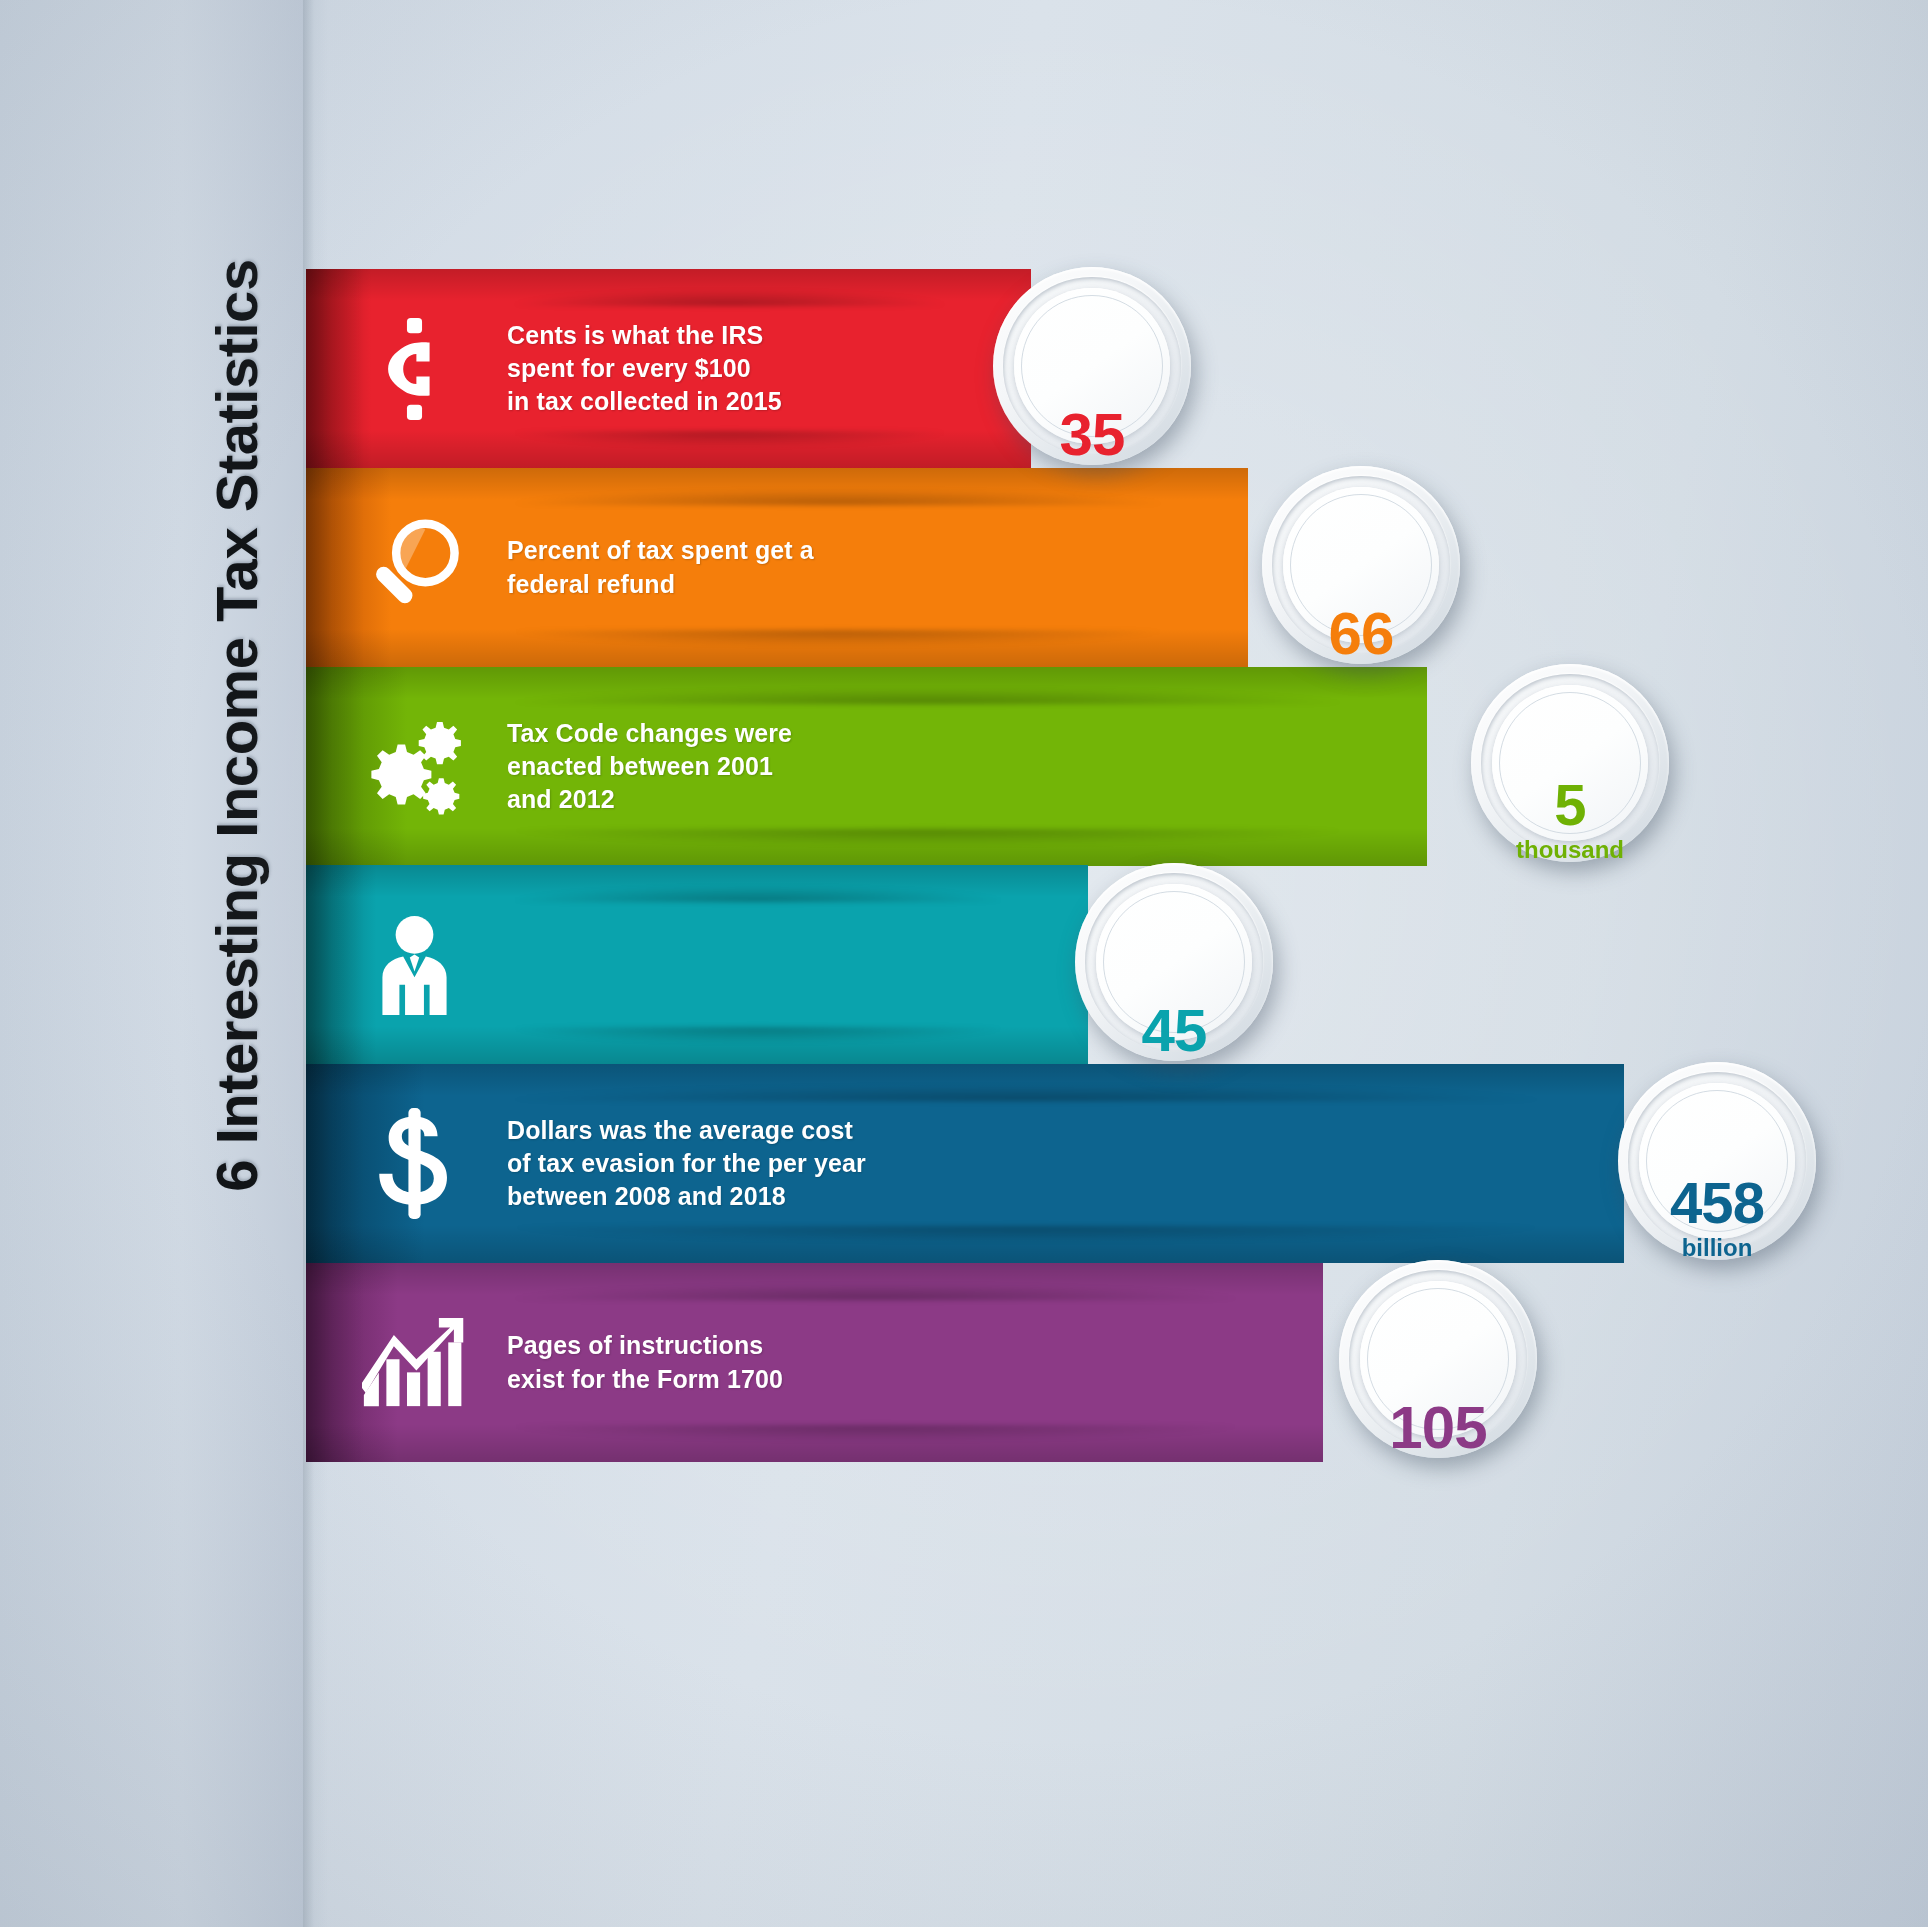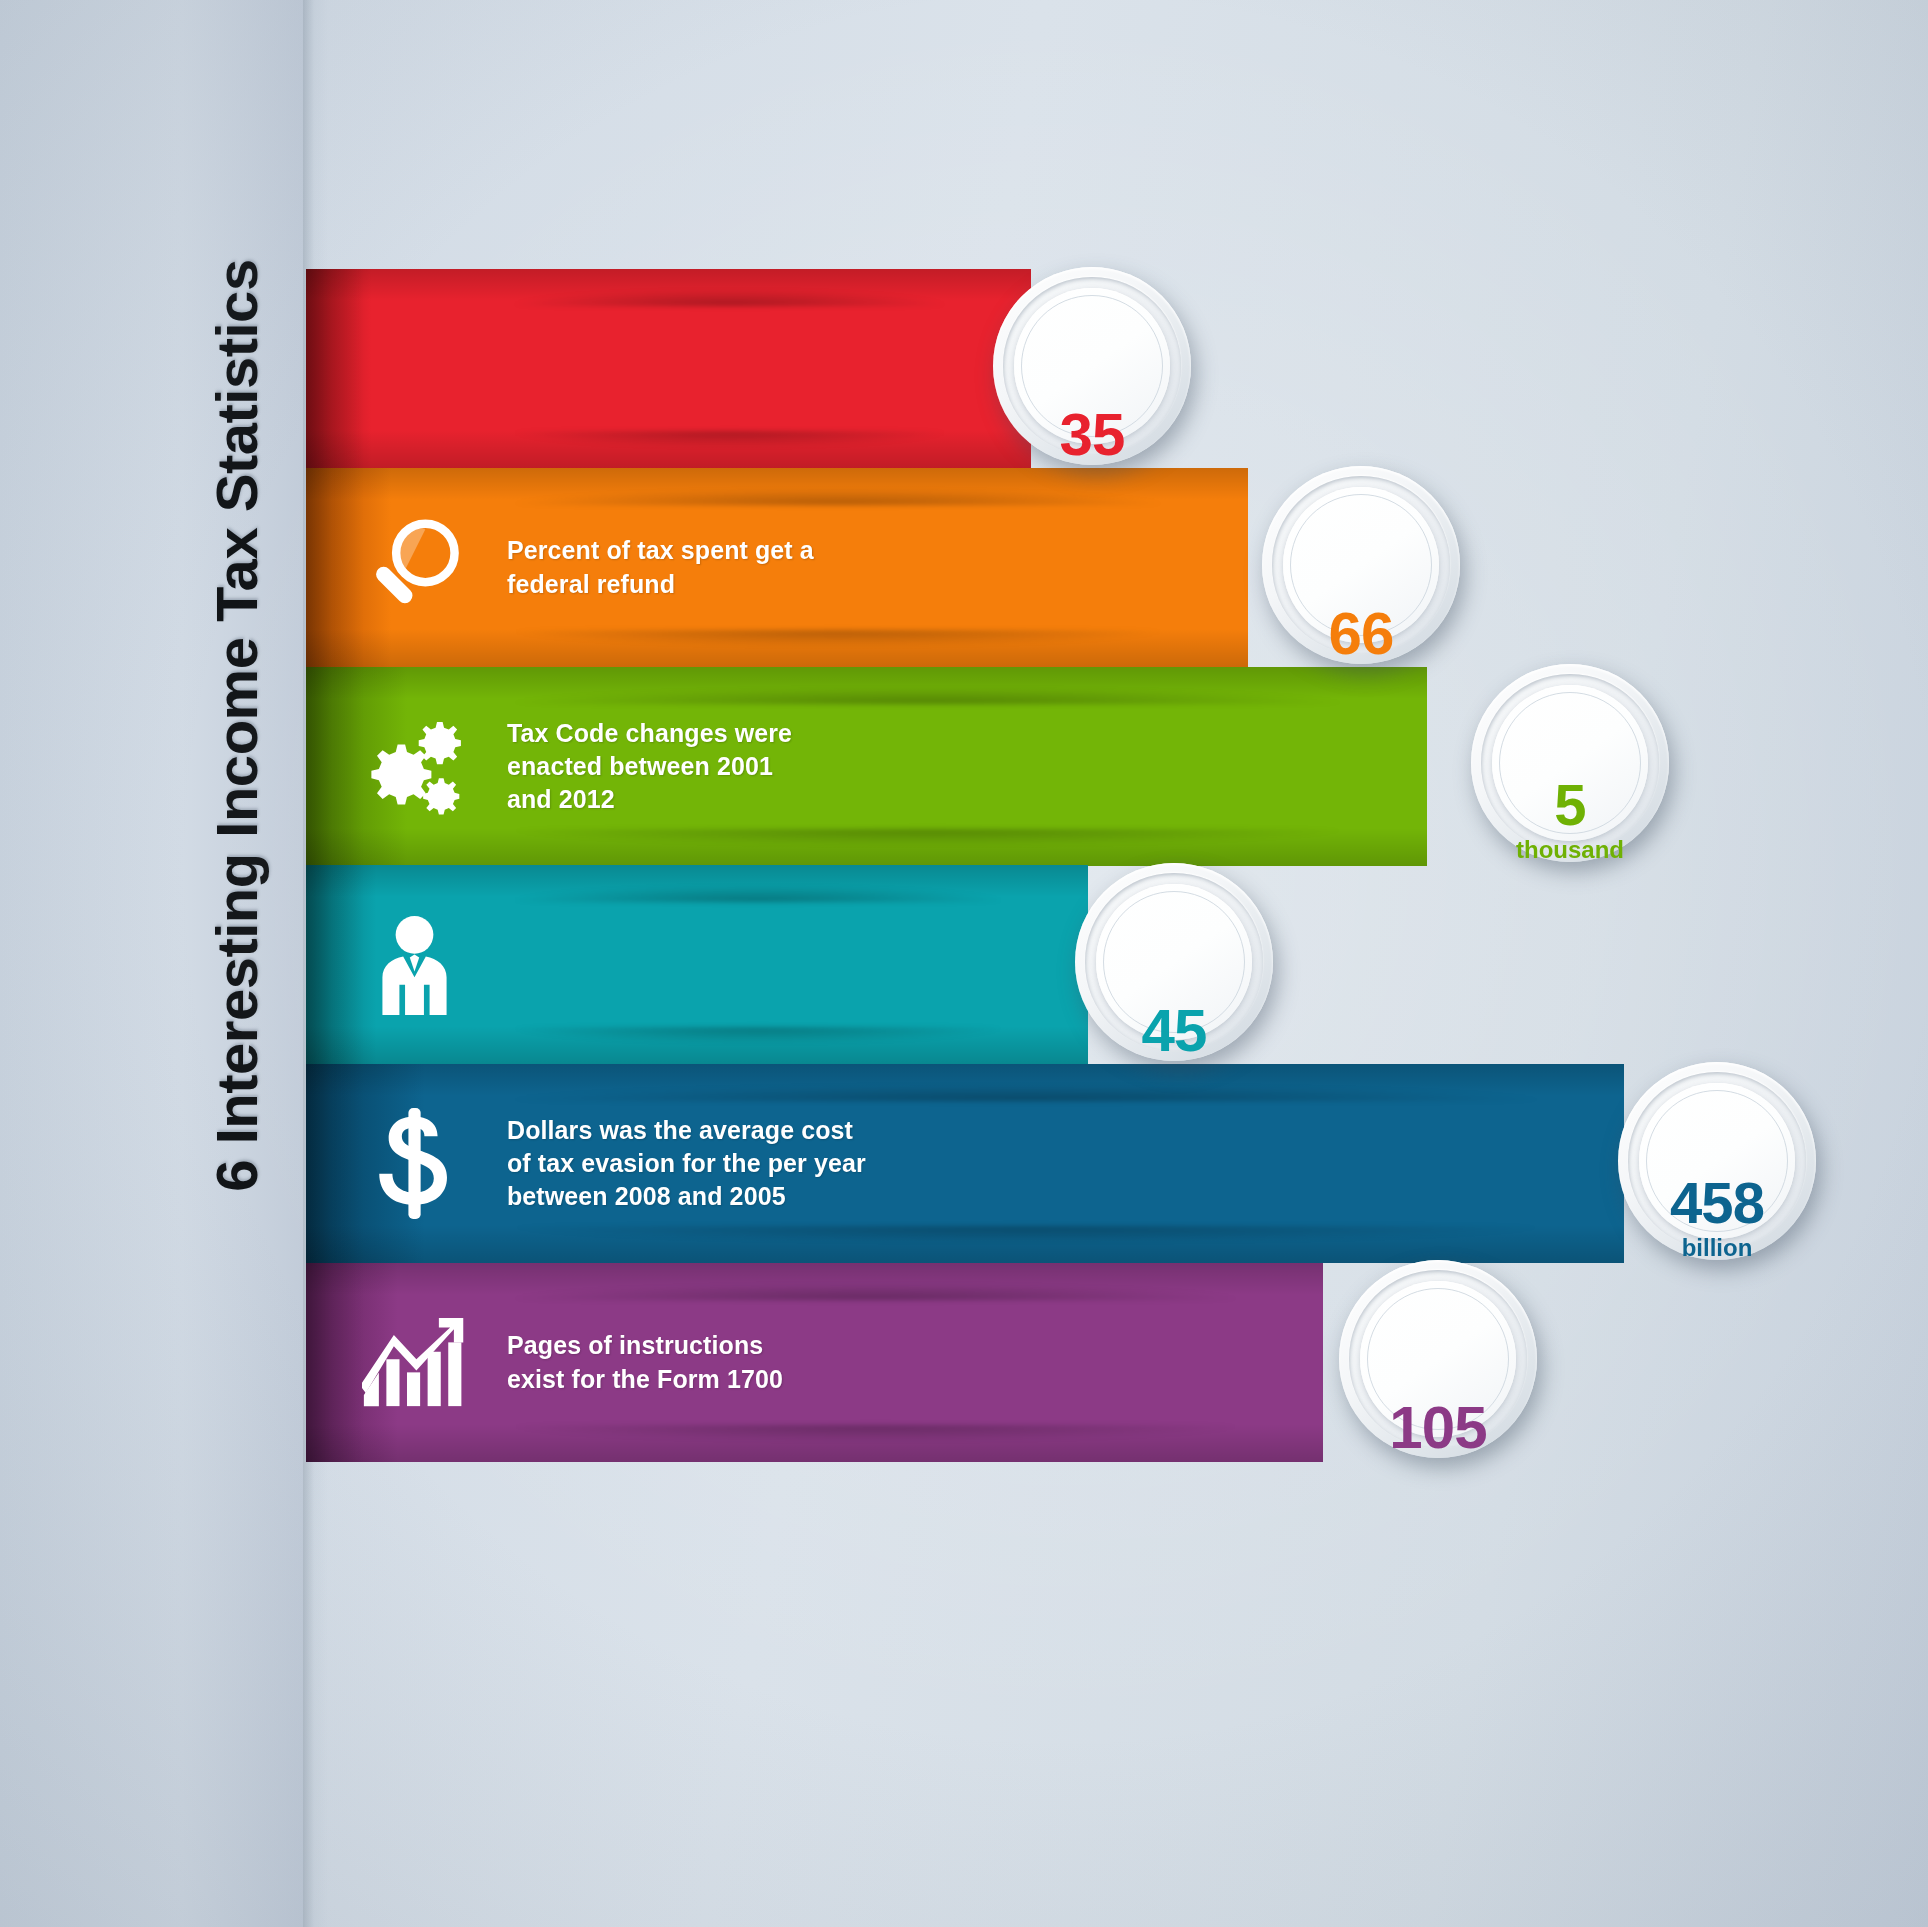--- a/index.html
+++ b/index.html
@@ -165,20 +165,34 @@
 
 <div id="rows-root">
     <div class="bar" style="top: 269px; width: 725px; z-index: 10;">
       <div class="bar-fill" style="background: linear-gradient(90deg, rgb(164, 20, 28) 0%, rgb(232, 34, 46) 9%, rgb(232, 34, 46) 72%, rgb(232, 34, 46) 100%);">
         <div class="edge-shade"></div>
         <div class="top-shade"></div>
         <div class="bot-shade"></div>
         <div class="inner-line-top"></div>
         <div class="inner-line-bot"></div>
       </div>
+      <div class="bar-content">
+        <div class="bar-icon">
+          <svg width="83" height="102" viewBox="0 0 88 108">
+            <g fill="#fff">
+      <rect x="36" y="0" width="16" height="16" rx="4"></rect>
+      <rect x="36" y="92" width="16" height="16" rx="4"></rect>
+      <path d="M60 26 L60 46 L46 46 L46 38 C38 38 32 45 32 54 C32 63 38 70 46 70 L46 62 L60 62 L60 82 C60 82 44 84 34 78 C22 71 16 63 16 54 C16 45 22 37 34 30 C44 24 60 26 60 26 Z"></path>
+    </g>
+          </svg>
+        </div>
+        <div class="bar-text">Cents is what the IRS
+spent for every $100
+in tax collected in 2015</div>
+      </div>
     </div>
     <div class="badge" style="left: 993px; top: 267px; z-index: 40;">
       <div class="ring2"></div>
       <div class="ring3"></div>
       <div class="ring4"></div>
       <div class="badge-label">
         <span class="badge-num solo" style="color: rgb(232, 34, 46);">35</span>
       </div>
     </div>
     <div class="bar" style="top: 468px; width: 942px; z-index: 11;">
@@ -287,21 +301,21 @@
         <div class="bar-icon">
           <svg width="72" height="111" viewBox="0 0 76 118">
             <g fill="#fff">
       <rect x="31" y="0" width="13" height="118" rx="5"></rect>
       <path d="M62 30 C62 16 51 9 37 9 C20 9 10 19 10 32 C10 46 21 52 37 57 C52 62 58 66 58 75 C58 85 48 90 37 90 C24 90 14 83 14 70 L0 70 C0 90 14 103 37 103 C58 103 72 92 72 74 C72 58 61 51 42 45 C28 40 24 36 24 30 C24 24 29 21 37 21 C46 21 48 25 48 30 Z"></path>
     </g>
           </svg>
         </div>
         <div class="bar-text">Dollars was the average cost
 of tax evasion for the per year
-between 2008 and 2005</div>
+between 2008 and 2018</div>
       </div>
     </div>
     <div class="badge" style="left: 1618px; top: 1062px; z-index: 44;">
       <div class="ring2"></div>
       <div class="ring3"></div>
       <div class="ring4"></div>
       <div class="badge-label">
         <span class="badge-num" style="color: rgb(13, 100, 143);">458</span>
         <span class="badge-unit" style="color: rgb(13, 100, 143);">billion</span>
       </div>

